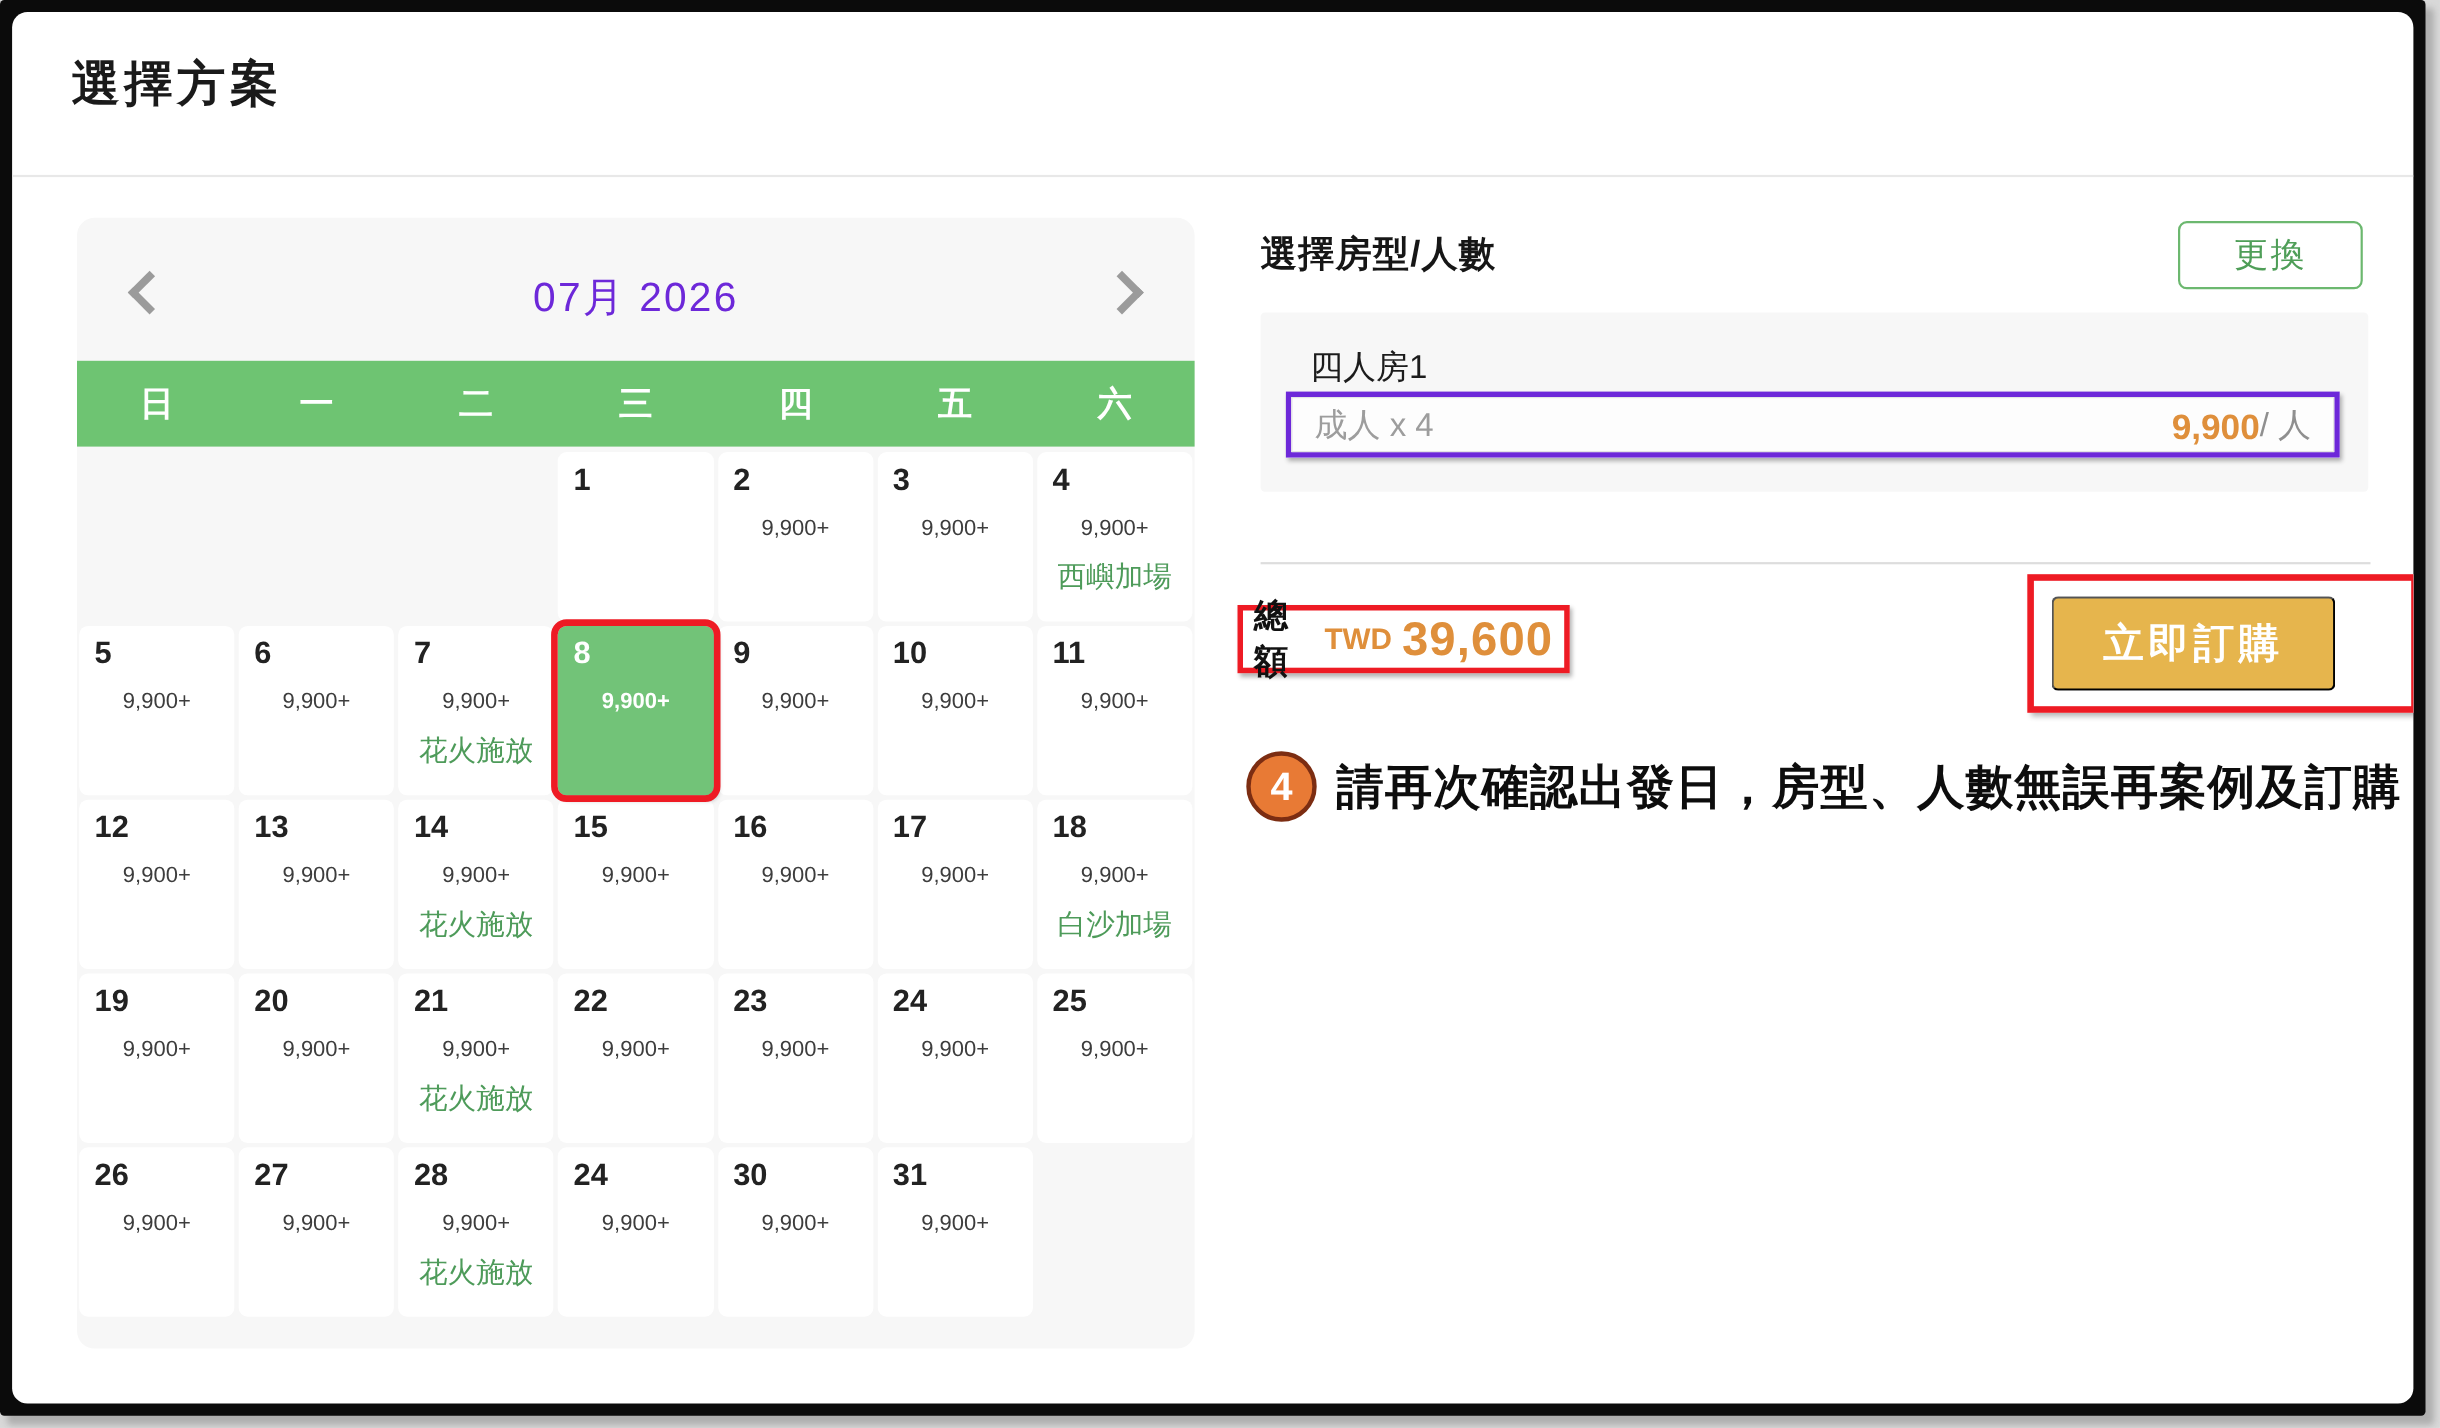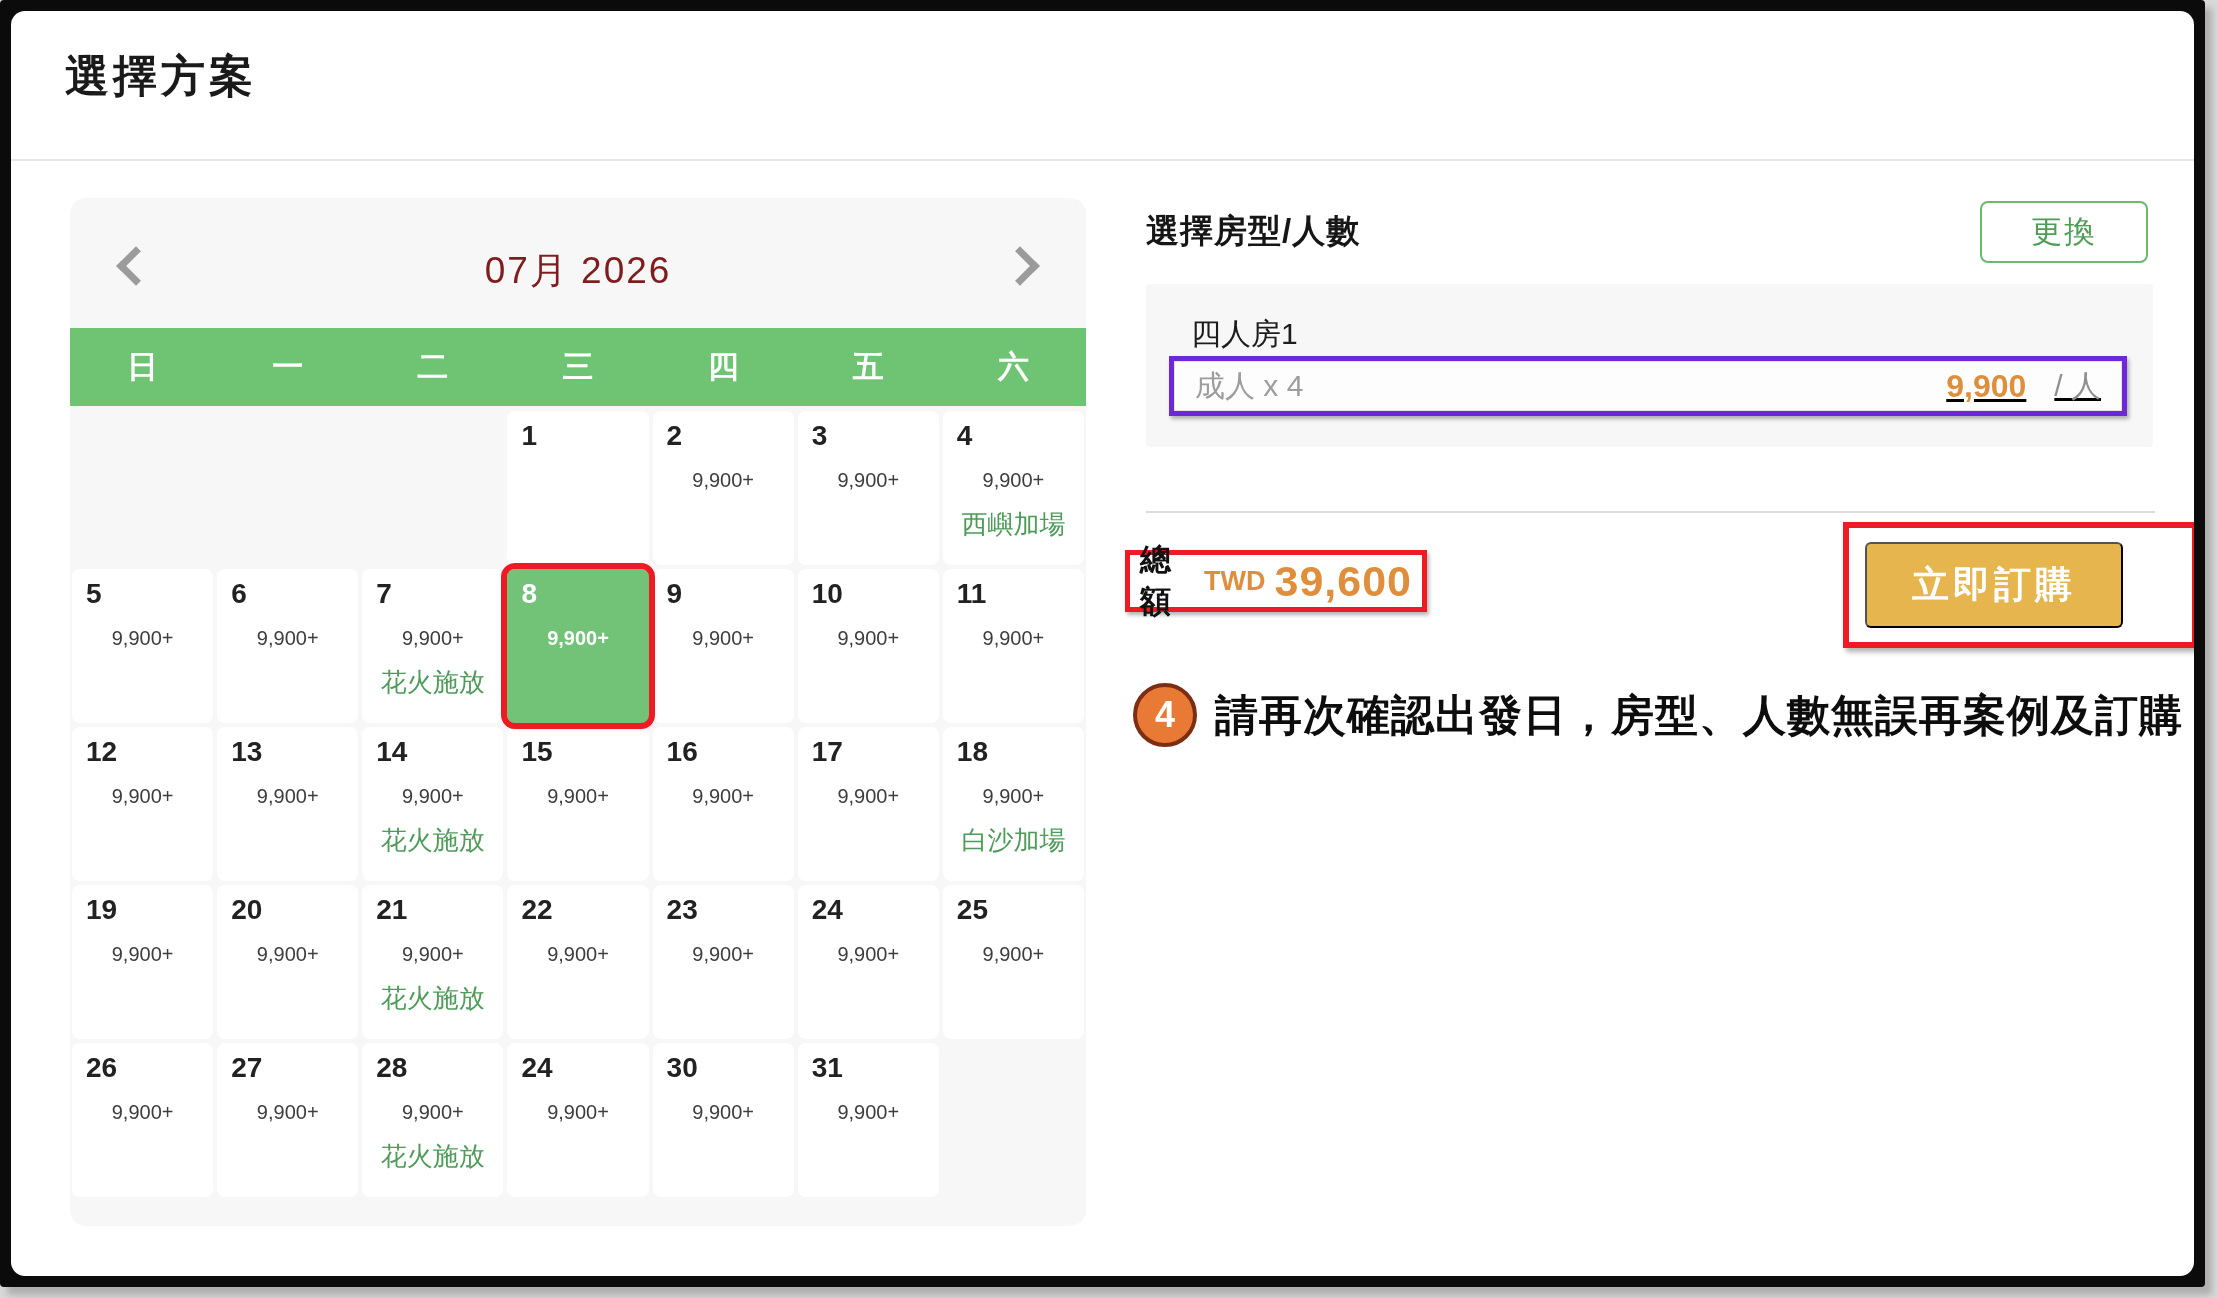--- a/index.html
+++ b/index.html
@@ -13,21 +13,21 @@
   
   .page-title { position:absolute; left:54px; top:36px; font-size:44px; font-weight:700;
                 color:#1a1a1a; letter-spacing:4px; }
   .top-divider { position:absolute; left:0; top:148px; width:100%; height:2px; background:#e8e8e8; }
 
   
   .cal-panel { position:absolute; left:59px; top:187px; width:1016px; height:1028px;
                background:#f7f7f7; border-radius:16px; }
   .cal-header { position:relative; height:130px; }
   .month-label { position:absolute; left:0; right:0; top:48px; text-align:center;
-                 font-size:37px; color:#7f1d1d; font-weight:500; letter-spacing:2px; }
+                 font-size:37px; color:#6d28d9; font-weight:500; letter-spacing:2px; }
   .chev { position:absolute; top:54px; width:28px; height:28px; border:solid #9b9b9b;
           border-width:0 0 7px 7px; cursor:pointer; }
   .chev.prev { left:52px;  transform:rotate(45deg); }
   .chev.next { right:52px; transform:rotate(225deg); }
 
   .weekday-row { display:flex; height:78px; background:#6ec472; }
   .wd { flex:1; display:flex; align-items:center; justify-content:center;
         color:#ffffff; font-size:31px; font-weight:700; }
 
   .cal-grid { display:grid; grid-template-columns:repeat(7,1fr);
@@ -53,21 +53,21 @@
                 justify-content:center; cursor:pointer; letter-spacing:2px; }
 
   .room-card { position:absolute; left:1135px; top:273px; width:1007px; height:163px;
                background:#f7f7f7; border-radius:4px; }
   .room-name { position:absolute; left:45px; top:30px; font-size:30px; font-weight:400; color:#1c1c1c; }
   .adult-annotation { position:absolute; left:23px; top:72px; width:958px; height:60px;
                       border:5px solid #6d28d9; box-shadow:2px 3px 4px rgba(0,0,0,.3); }
   .adult-row { width:100%; height:100%; background:#fdfdfd; border:1px solid #e3e3e3;
                display:flex; align-items:center; padding:0 20px; cursor:pointer; }
   .adult-label { font-size:30px; color:#9d9d9d; }
-  .adult-price-wrap { margin-left:auto; display:flex; align-items:center; gap:28px;text-decoration:underline; }
+  .adult-price-wrap { margin-left:auto; display:flex; align-items:flex-end; gap:0; }
   .adult-price  { font-size:32px; font-weight:700; color:#df8f3b; }
   .adult-suffix { font-size:30px; color:#8f8f8f; }
 
   .section-divider { position:absolute; left:1135px; top:500px; width:1009px; height:2px; background:#dddddd; }
 
   .total-annotation { position:absolute; left:1114px; top:539px; width:302px; height:62px;
                       border:5px solid #ee1b24; background:#ffffff;
                       box-shadow:2px 3px 4px rgba(0,0,0,.3);
                       display:flex; align-items:center; gap:9px; padding:0 10px; }
   .total-label    { font-size:31px; font-weight:700; color:#111; }

